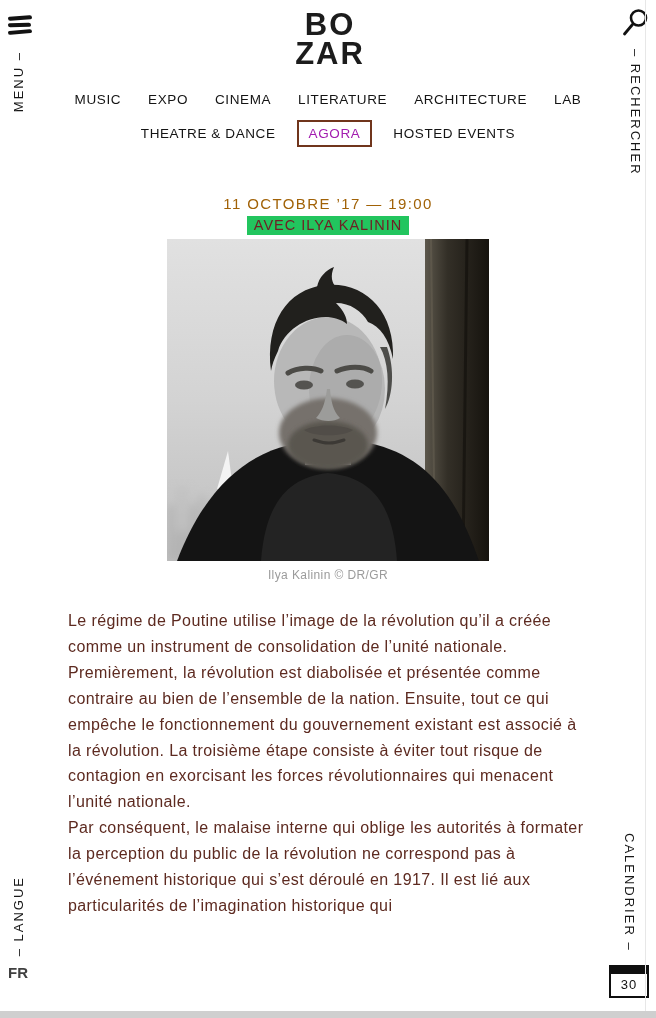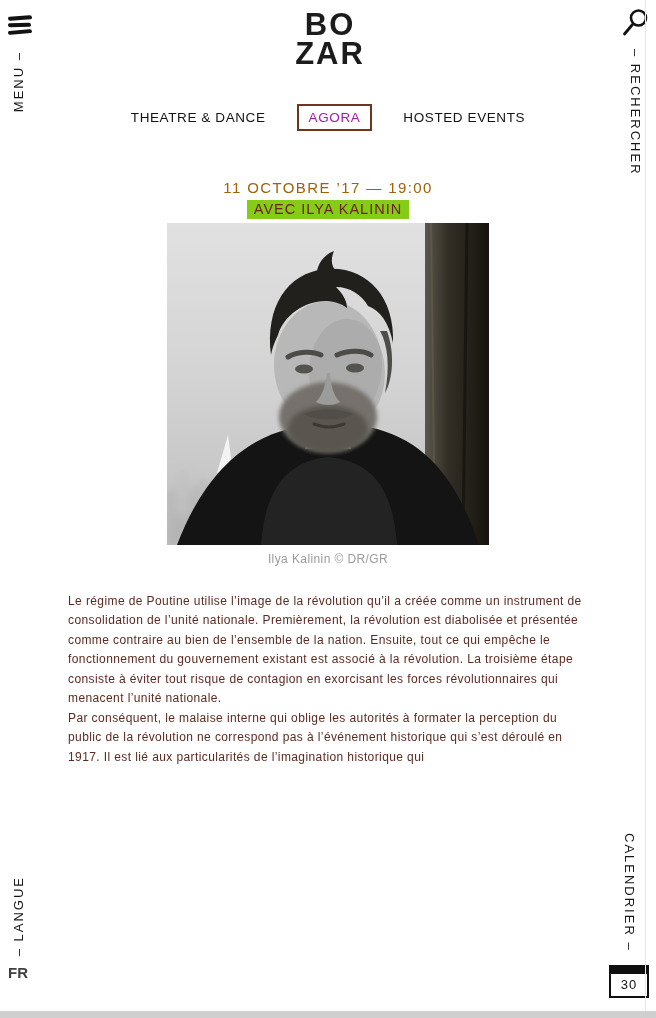--- a/index.html
+++ b/index.html
@@ -52,55 +52,55 @@
     font-size:13px; letter-spacing:1px; color:#111; }
 
   
   .logo { position:absolute; top:10px; left:4px; right:0; text-align:center; }
   .logo a { display:inline-block; text-decoration:none; color:#1c1c1c; cursor:pointer; }
   .logo .logo-line { display:block; font-size:31px; line-height:29px; font-weight:700; letter-spacing:2px; }
 
   .nav { padding-top:92px; }
   .nav-row { display:flex; justify-content:center; align-items:center; }
   .nav-row-1 { gap:27px; }
-  .nav-row-2 { gap:31px; margin-top:12px; }
+  .nav-row-2 { gap:21px; margin-top:12px; }
   .nav-item {
     font-size:13.5px; letter-spacing:0.6px; color:#141414;
     text-decoration:none; cursor:pointer; line-height:16px;
   }
   .nav-item.active {
     color:#a21caf; border:2px solid #70351c; padding:4px 10px; line-height:15px;
   }
 
   
   .event-date {
     margin-top:48px; text-align:center;
     font-size:15px; letter-spacing:1.4px; color:#a16207;
   }
   .event-title {
     max-width:520px; margin:21px auto 0; text-align:center;
     font-size:23.5px; font-weight:400; line-height:1.13; letter-spacing:0.4px;
     color:#5e2333;
   }
   .event-subtitle-wrap { text-align:center; margin-top:4px; }
   .event-subtitle {
-    display:inline-block; background:#84cc16; color:#6e2125;
+    display:inline-block; background:#22c55e; color:#6e2125;
     font-size:14.5px; letter-spacing:1px; padding:1px 7px 2px;
   }
 
   figure.photo { width:322px; margin:4px auto 0; }
   figure.photo svg { display:block; }
   .photo-caption {
     margin-top:7px; text-align:center;
     font-size:12px; letter-spacing:0.4px; color:#9b9b9b;
   }
 
   .body-text {
     width:520px; margin:26px auto 0;
-    font-size:12px; line-height:1.62; letter-spacing:0.4px;
+    font-size:16px; line-height:1.62; letter-spacing:0.4px;
     color:#5d2a20;
   }
   .body-text p { margin:0; }
 
   
   .right-line { position:absolute; top:0; bottom:7px; left:645px; width:1px; background:#e7e7e7; }
   .bottom-strip { position:absolute; left:0; right:0; bottom:0; height:7px; background:#cfcfcf; }
 </style>
 </head>
 <body>
@@ -127,20 +127,28 @@
     <button class="search-btn" aria-label="search">
       <svg width="27" height="29" viewBox="0 0 27 29">
         <circle cx="16.5" cy="10" r="7.5" fill="none" stroke="#121212" stroke-width="2.6"></circle>
         <line x1="10.5" y1="16.5" x2="2.5" y2="26" stroke="#121212" stroke-width="2.8" stroke-linecap="round"></line>
       </svg>
     </button>
     <span class="vlabel">– RECHERCHER</span>
   </div>
 
   <nav class="nav">
+    <div class="nav-row nav-row-1">
+      <a class="nav-item">MUSIC</a>
+      <a class="nav-item">EXPO</a>
+      <a class="nav-item">CINEMA</a>
+      <a class="nav-item">LITERATURE</a>
+      <a class="nav-item">ARCHITECTURE</a>
+      <a class="nav-item">LAB</a>
+    </div>
     <div class="nav-row nav-row-2">
       <a class="nav-item">THEATRE &amp; DANCE</a>
       <a class="nav-item active">AGORA</a>
       <a class="nav-item">HOSTED EVENTS</a>
     </div>
   </nav>
 
   <div class="event-date">11 OCTOBRE ’17 — 19:00</div>
   <div class="event-subtitle-wrap">
     <span class="event-subtitle">AVEC ILYA KALININ</span>

